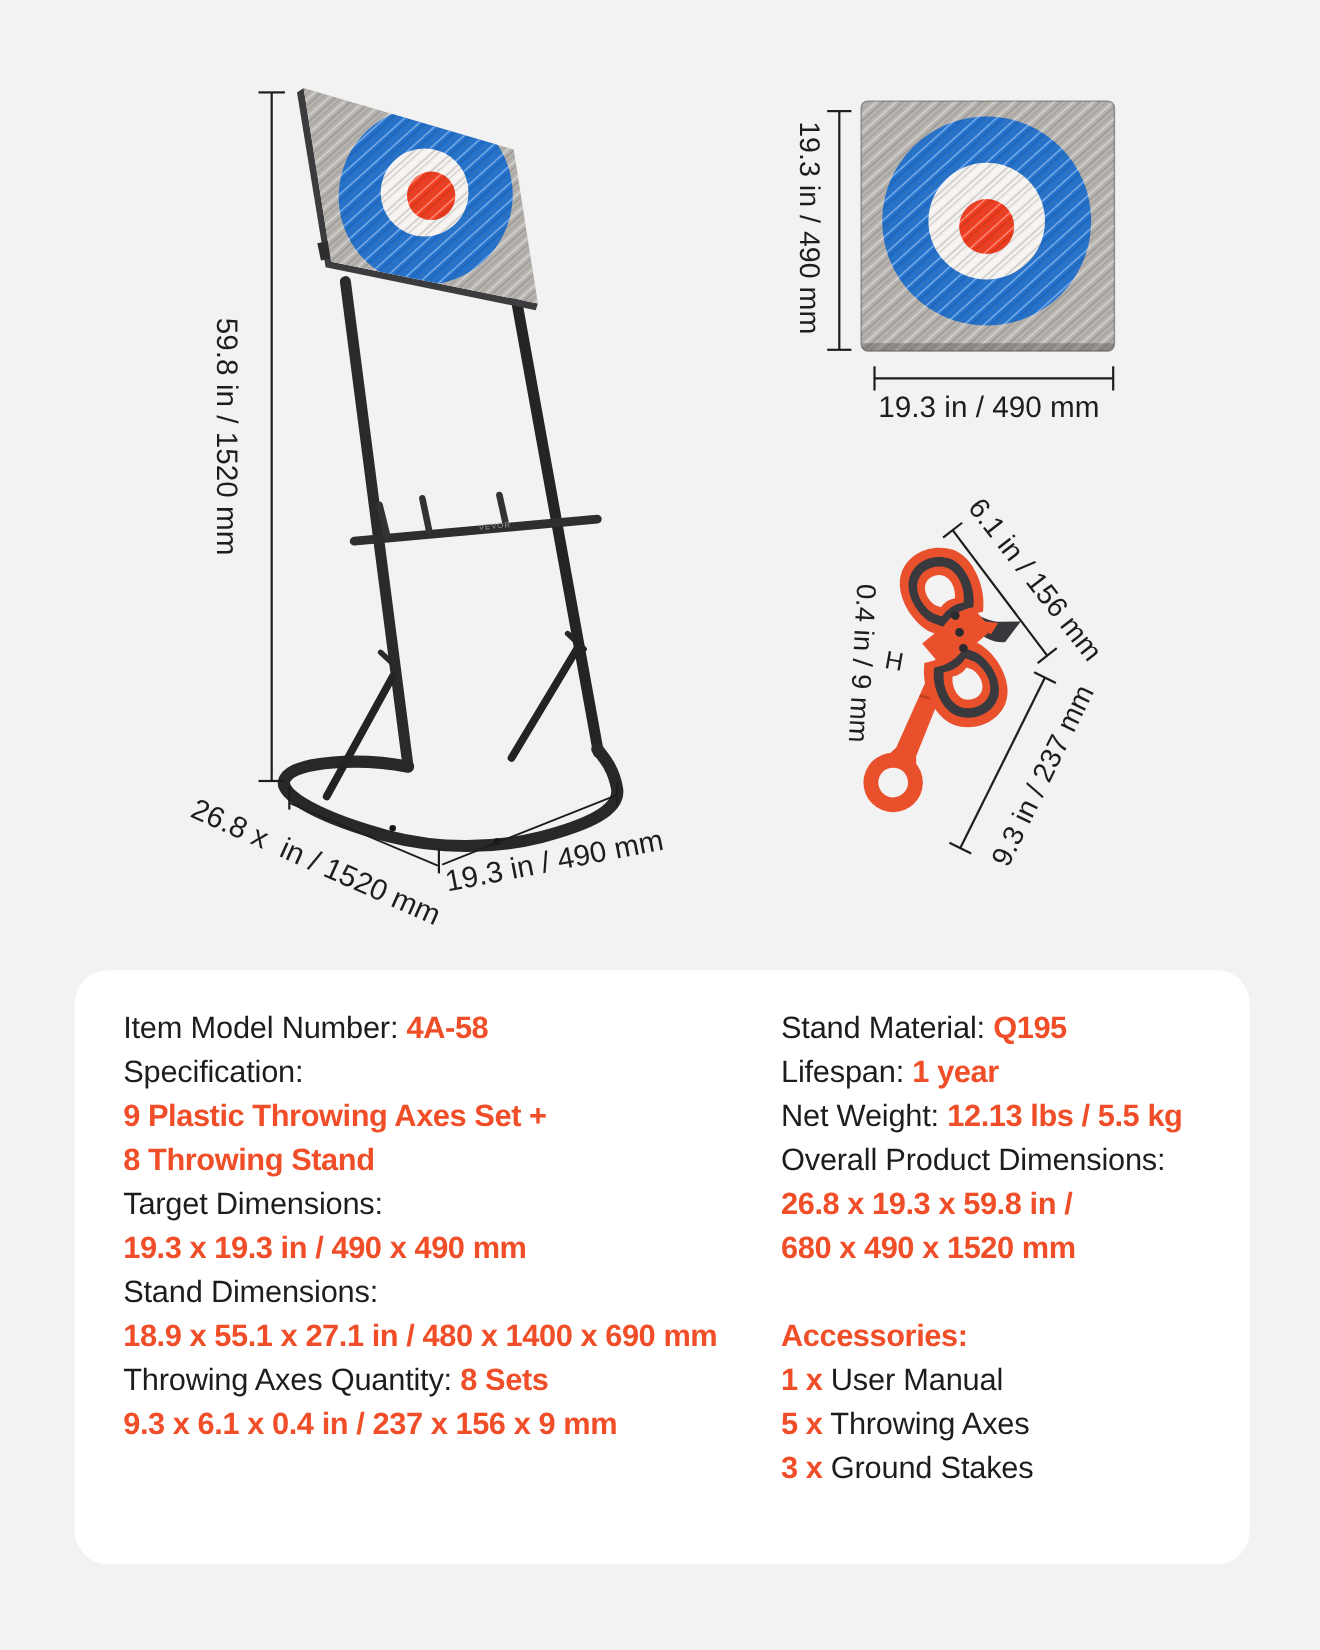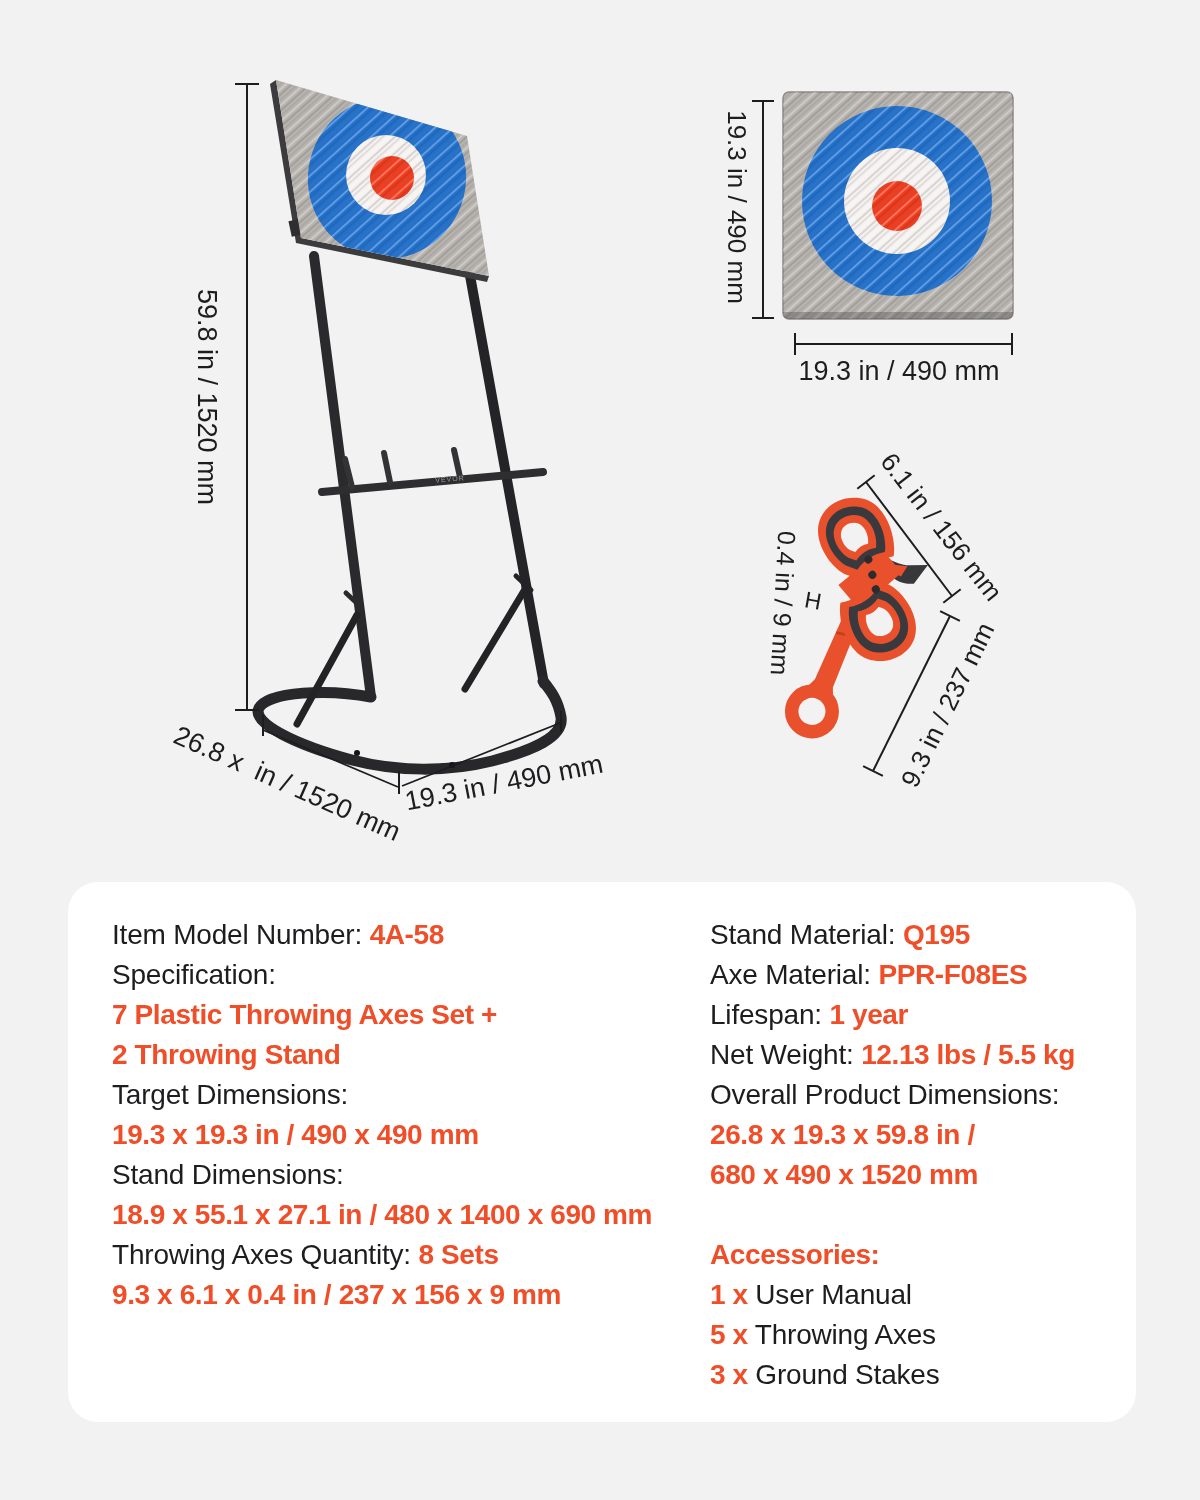--- a/index.html
+++ b/index.html
@@ -175,32 +175,31 @@
 
   <div class="dim sm" style="left:941px;top:527px;transform:translate(-50%,-50%) rotate(52deg);">6.1 in / 156 mm</div>
   <div class="dim sm" style="left:948px;top:705px;transform:translate(-50%,-50%) rotate(-64deg);">9.3 in / 237 mm</div>
   <div class="dim xs" style="left:783px;top:603px;transform:translate(-50%,-50%) rotate(93deg);">0.4 in / 9 mm</div>
   <div class="dim marker" style="left:813px;top:601px;transform:translate(-50%,-50%) rotate(10deg);">H</div>
 
   <div class="spec-card"></div>
   <div class="spec-col left">
       <div class="spec-line"><span class="seg-k">Item Model Number: </span><span class="seg-o">4A-58</span></div>
       <div class="spec-line"><span class="seg-k">Specification:</span></div>
-      <div class="spec-line"><span class="seg-o">7 Plastic Throwing Axes Set +</span></div>
-      <div class="spec-line"><span class="seg-o">2 Throwing Stand</span></div>
+      <div class="spec-line"><span class="seg-o">9 Plastic Throwing Axes Set +</span></div>
+      <div class="spec-line"><span class="seg-o">8 Throwing Stand</span></div>
       <div class="spec-line"><span class="seg-k">Target Dimensions:</span></div>
       <div class="spec-line"><span class="seg-o">19.3 x 19.3 in / 490 x 490 mm</span></div>
       <div class="spec-line"><span class="seg-k">Stand Dimensions:</span></div>
       <div class="spec-line"><span class="seg-o">18.9 x 55.1 x 27.1 in / 480 x 1400 x 690 mm</span></div>
       <div class="spec-line"><span class="seg-k">Throwing Axes Quantity: </span><span class="seg-o">8 Sets</span></div>
       <div class="spec-line"><span class="seg-o">9.3 x 6.1 x 0.4 in / 237 x 156 x 9 mm</span></div>
     </div>
   <div class="spec-col right">
       <div class="spec-line"><span class="seg-k">Stand Material: </span><span class="seg-o">Q195</span></div>
-      <div class="spec-line"><span class="seg-k">Axe Material: </span><span class="seg-o">PPR-F08ES</span></div>
       <div class="spec-line"><span class="seg-k">Lifespan: </span><span class="seg-o">1 year</span></div>
       <div class="spec-line"><span class="seg-k">Net Weight: </span><span class="seg-o">12.13 lbs / 5.5 kg</span></div>
       <div class="spec-line"><span class="seg-k">Overall Product Dimensions:</span></div>
       <div class="spec-line"><span class="seg-o">26.8 x 19.3 x 59.8 in /</span></div>
       <div class="spec-line"><span class="seg-o">680 x 490 x 1520 mm</span></div>
       <div class="spec-line"><span class="seg-k"></span></div>
       <div class="spec-line"><span class="seg-o">Accessories:</span></div>
       <div class="spec-line"><span class="seg-o">1 x</span><span class="seg-k"> User Manual</span></div>
       <div class="spec-line"><span class="seg-o">5 x</span><span class="seg-k"> Throwing Axes</span></div>
       <div class="spec-line"><span class="seg-o">3 x</span><span class="seg-k"> Ground Stakes</span></div>

